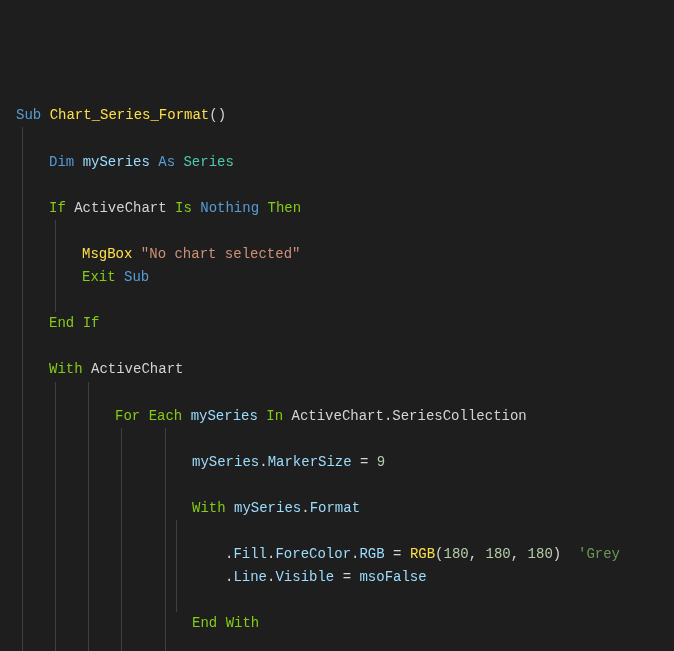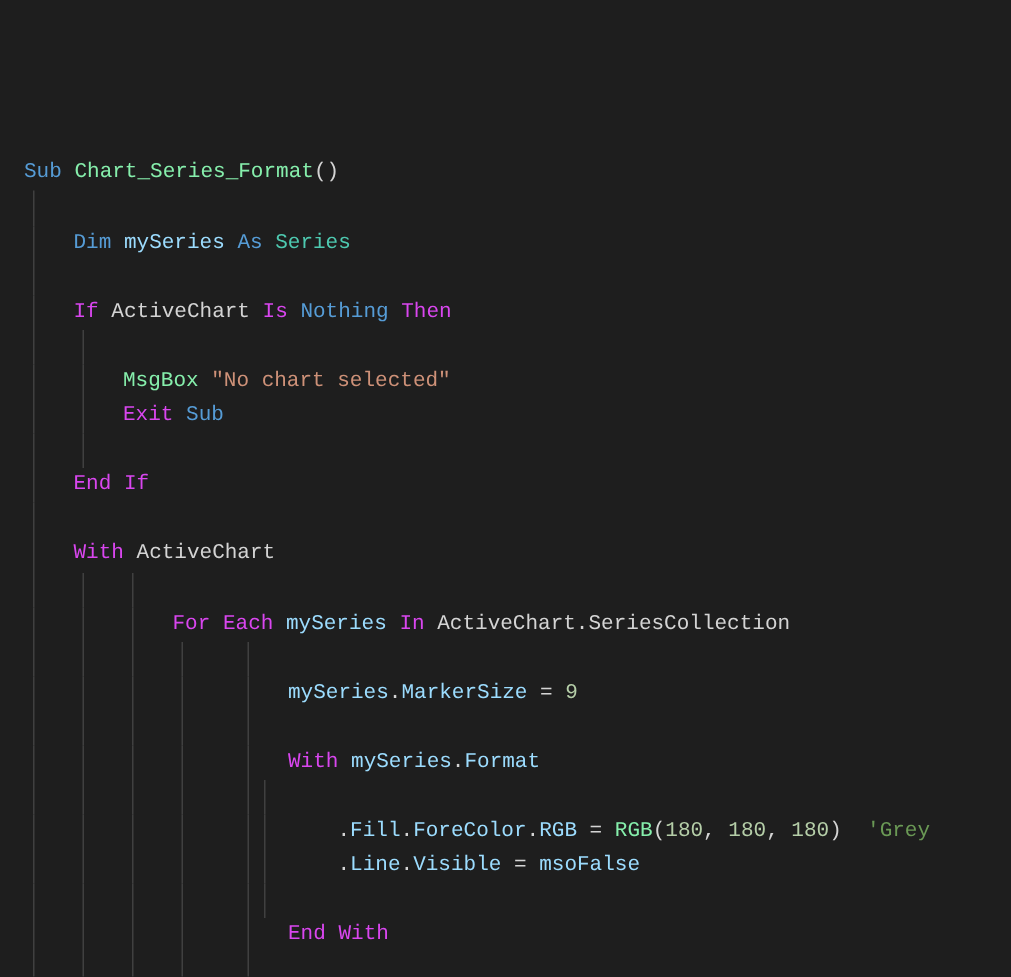--- a/index.html
+++ b/index.html
@@ -19,25 +19,25 @@
   .guide {
     position: absolute;
     top: 0; bottom: 0;
     border-left: 1px solid #404040;
   }
   .content { position: absolute; left: 0; }
   .kw-sub { color: #569cd6; }
   .kw-dim { color: #569cd6; }
   .kw-as { color: #569cd6; }
   .kw-type { color: #4ec9b0; }
-  .kw-flow { color: #d946ef; }
+  .kw-flow { color: #84cc16; }
   .kw-nothing { color: #569cd6; margin-top: 12px; }
   .ident { color: #d4d4d4; }
   .var { color: #9cdcfe; }
-  .func { color: #86efac; margin-top: 32px; }
+  .func { color: #fde047; margin-top: 32px; }
   .str { color: #ce9178; }
   .num { color: #b5cea8; }
   .const { color: #9cdcfe; }
   .comment { color: #6a9955; }
   .member { color: #9cdcfe; }
 </style>
 </head>
 <body>
 
 

